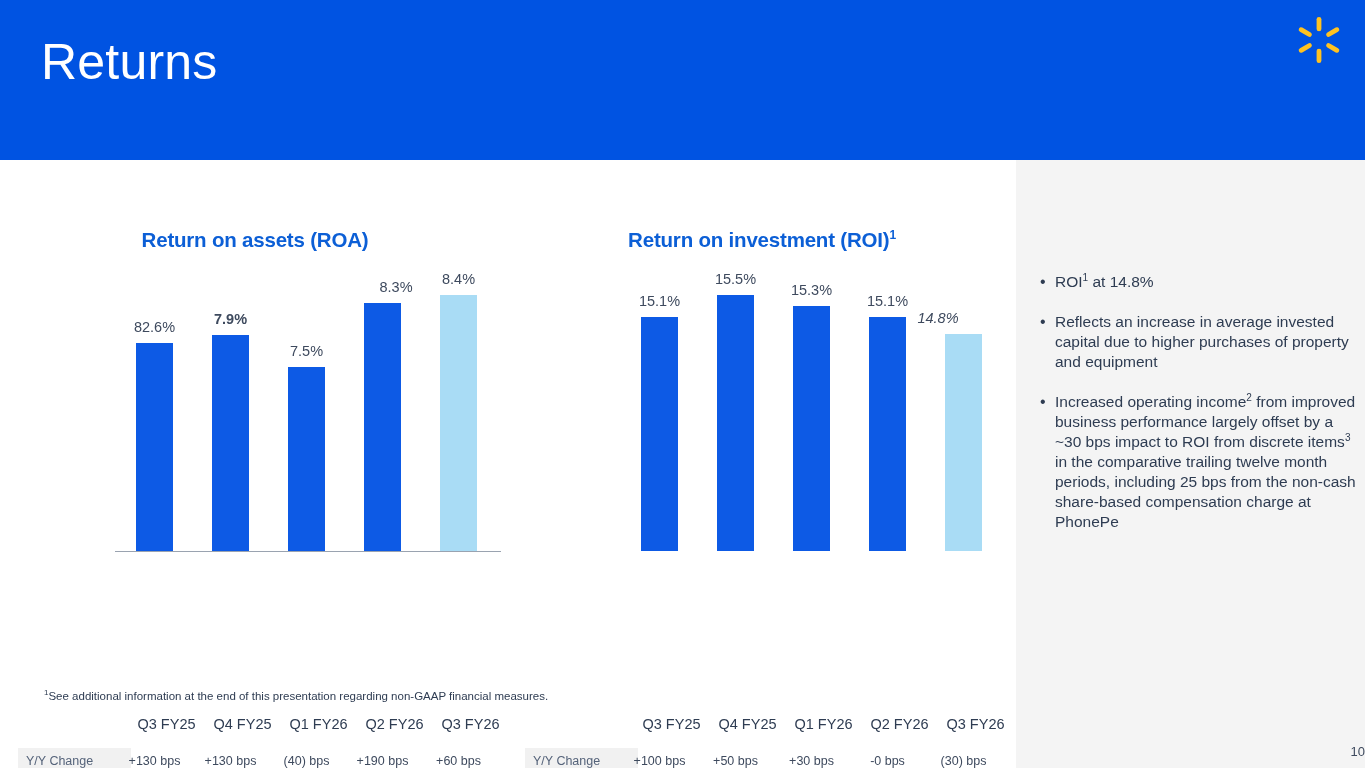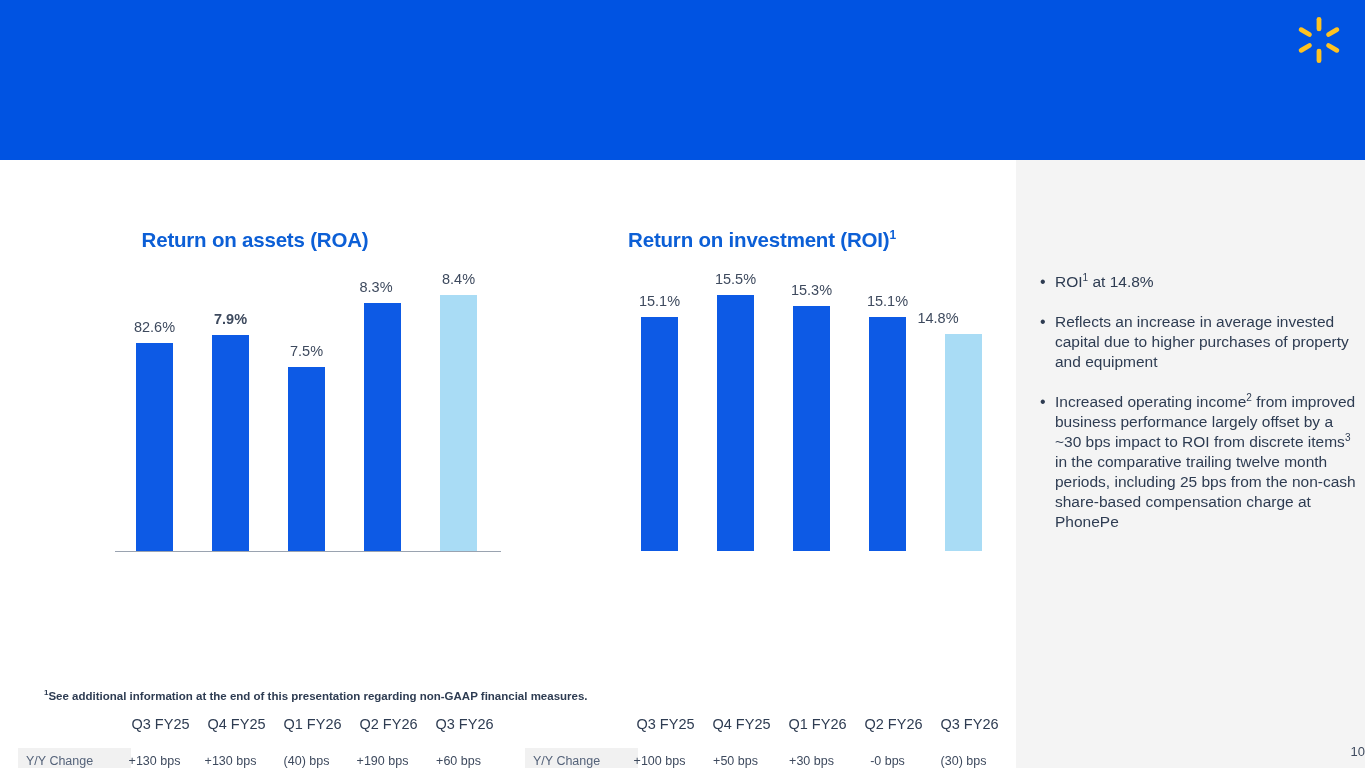--- a/index.html
+++ b/index.html
@@ -64,55 +64,56 @@
 
   .bar {
     position:absolute; bottom:0; width:37px; background:#0d5ae5;
   }
   .bar.highlight { background:#a9dcf5; }
   .bar-label {
     position:absolute; width:70px; text-align:center;
     font-size:14.5px; color:#3e4a5e; font-weight:400;
   }
 
-  .xlabels { position:absolute; top:556px; left:6px; width:100%; height:24px; }
+  .xlabels { position:absolute; top:556px; left:12px; width:100%; height:24px; }
   .xlabel {
     position:absolute; width:86px; text-align:center;
     font-size:14.5px; color:#2e3c52;
   }
 
   .yy-row { position:absolute; top:588px; left:0; width:100%; height:27px; }
   .yy-head {
     position:absolute; height:27px; line-height:27px;
     background:#f1f1f1; font-size:12.5px; color:#55637a;
     padding-left:8px;
   }
   .yy-head-roa { left:18px; width:113px; }
   .yy-head-roi { left:525px; width:113px; }
   .yy-val {
     position:absolute; width:86px; text-align:center;
     height:27px; line-height:27px; font-size:12.5px; color:#3e4a5e;
   }
 
   
-  .footnotes { position:absolute; left:44px; top:686px; width:900px;font-weight:bold; }
+  .footnotes { position:absolute; left:44px; top:686px; width:900px; }
   .footnote {
     font-size:11.5px; color:#2e3c52; line-height:20px; white-space:nowrap;
   }
   .footnote sup { font-size:8px; vertical-align:super; line-height:0; }
 
   .page-number {
     position:absolute; left:0; top:744px; width:1365px; text-align:right;
     font-size:13px; color:#3e4a5e;
   }
 </style>
 </head>
 <body>
 
 <div class="header">
+  <div class="header-title">Returns</div>
   <svg class="spark-logo" viewBox="0 0 100 100">
     <g fill="#ffc220">
       <rect x="45" y="2" width="10" height="30" rx="5"></rect>
       <rect x="45" y="68" width="10" height="30" rx="5"></rect>
       <rect x="45" y="2" width="10" height="30" rx="5" transform="rotate(60 50 50)"></rect>
       <rect x="45" y="68" width="10" height="30" rx="5" transform="rotate(60 50 50)"></rect>
       <rect x="45" y="2" width="10" height="30" rx="5" transform="rotate(120 50 50)"></rect>
       <rect x="45" y="68" width="10" height="30" rx="5" transform="rotate(120 50 50)"></rect>
     </g>
   </svg>
@@ -136,35 +137,35 @@
   <div class="baseline baseline-roi"></div>
 
   <div id="bars-roa">
       <div class="bar" style="left: 136px; height: 208px; top: 183px; bottom: auto;"></div>
       <div class="bar-label" style="left: 119.5px; top: 159px;">82.6%</div>
       <div class="bar" style="left: 212px; height: 216px; top: 175px; bottom: auto;"></div>
       <div class="bar-label" style="left: 195.5px; top: 151px; font-weight: bold;">7.9%</div>
       <div class="bar" style="left: 288px; height: 184px; top: 207px; bottom: auto;"></div>
       <div class="bar-label" style="left: 271.5px; top: 183px;">7.5%</div>
       <div class="bar" style="left: 364px; height: 248px; top: 143px; bottom: auto;"></div>
-      <div class="bar-label" style="left: 341px; top: 119px;">8.3%</div>
+      <div class="bar-label" style="left: 361px; top: 119px;">8.3%</div>
       <div class="bar highlight" style="left: 440px; height: 256px; top: 135px; bottom: auto;"></div>
       <div class="bar-label" style="left: 423.5px; top: 111px;">8.4%</div>
     </div>
   <div id="bars-roi">
       <div class="bar" style="left: 641px; height: 234px; top: 157px; bottom: auto;"></div>
       <div class="bar-label" style="left: 624.5px; top: 133px;">15.1%</div>
       <div class="bar" style="left: 717px; height: 256px; top: 135px; bottom: auto;"></div>
       <div class="bar-label" style="left: 700.5px; top: 111px;">15.5%</div>
       <div class="bar" style="left: 793px; height: 245px; top: 146px; bottom: auto;"></div>
       <div class="bar-label" style="left: 776.5px; top: 122px;">15.3%</div>
       <div class="bar" style="left: 869px; height: 234px; top: 157px; bottom: auto;"></div>
       <div class="bar-label" style="left: 852.5px; top: 133px;">15.1%</div>
       <div class="bar highlight" style="left: 945px; height: 217px; top: 174px; bottom: auto;"></div>
-      <div class="bar-label" style="left: 903px; top: 150px;">14.8%</div>
+      <div class="bar-label" style="left: 903px; top: 150px; font-style: italic;">14.8%</div>
     </div>
 
   <div id="xlabels-roa" class="xlabels">
       <div class="xlabel" style="left: 111.5px;">Q3 FY25</div>
       <div class="xlabel" style="left: 187.5px;">Q4 FY25</div>
       <div class="xlabel" style="left: 263.5px;">Q1 FY26</div>
       <div class="xlabel" style="left: 339.5px;">Q2 FY26</div>
       <div class="xlabel" style="left: 415.5px;">Q3 FY26</div>
     </div>
   <div id="xlabels-roi" class="xlabels">

